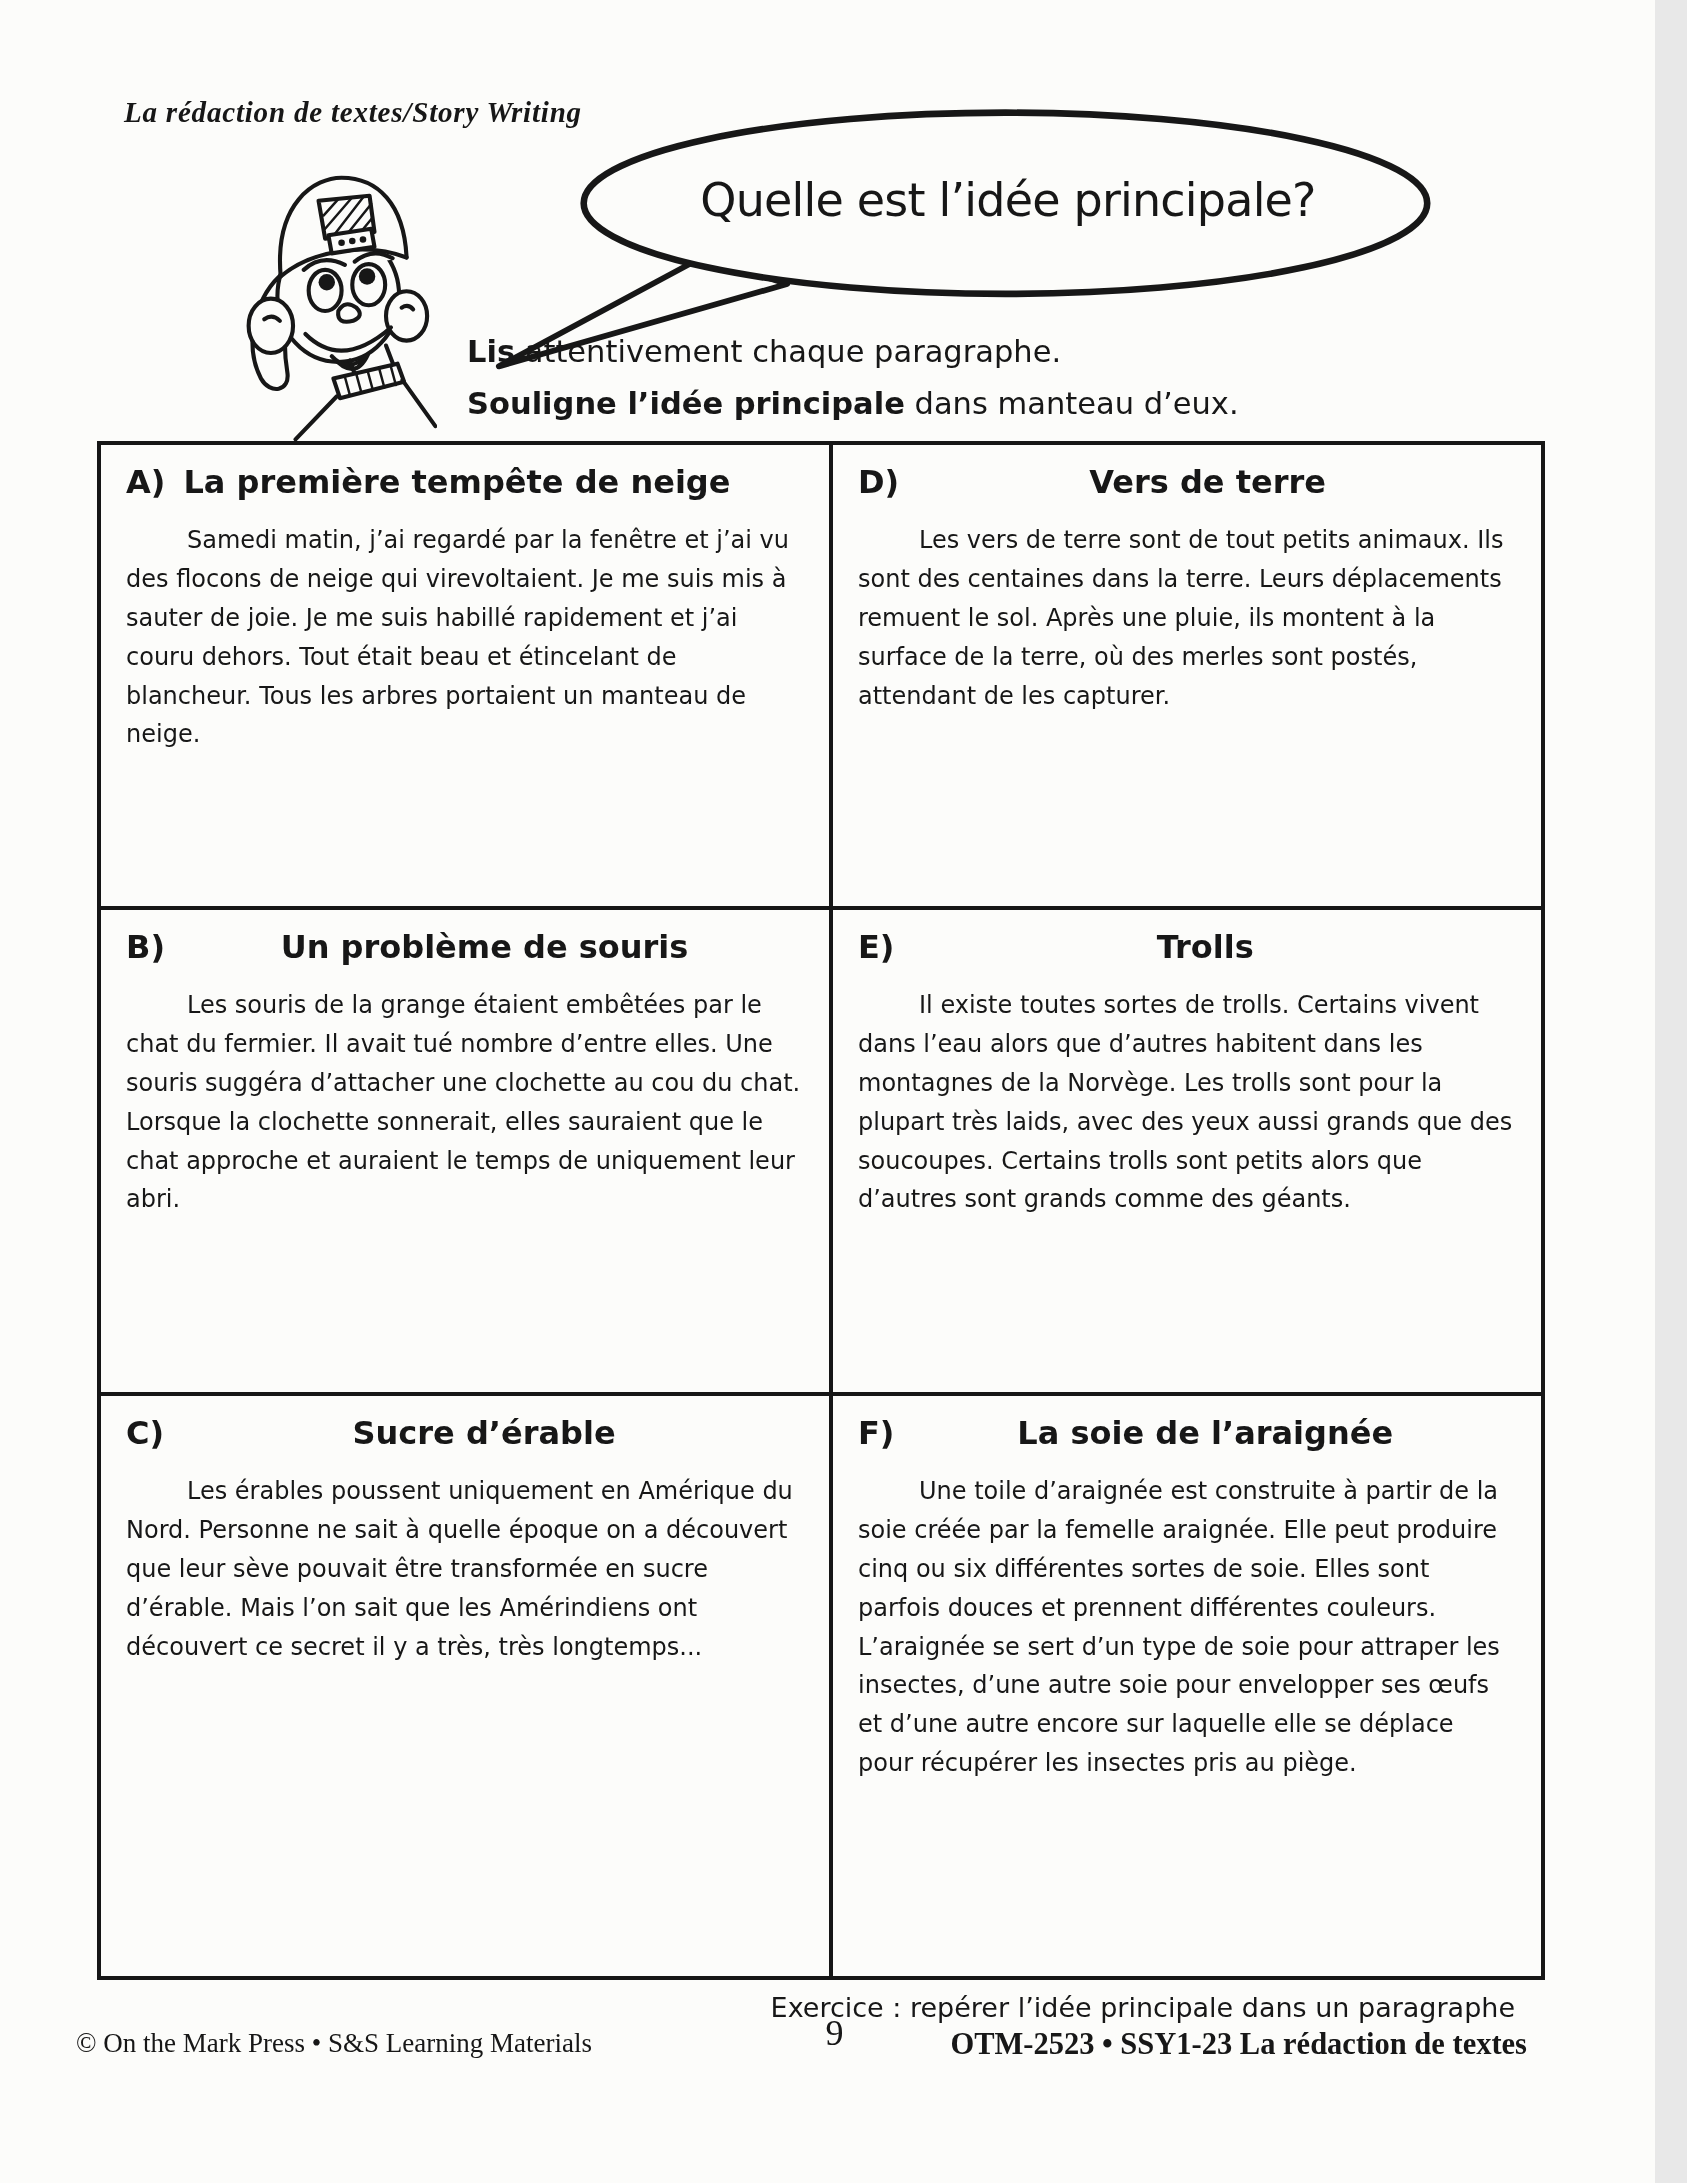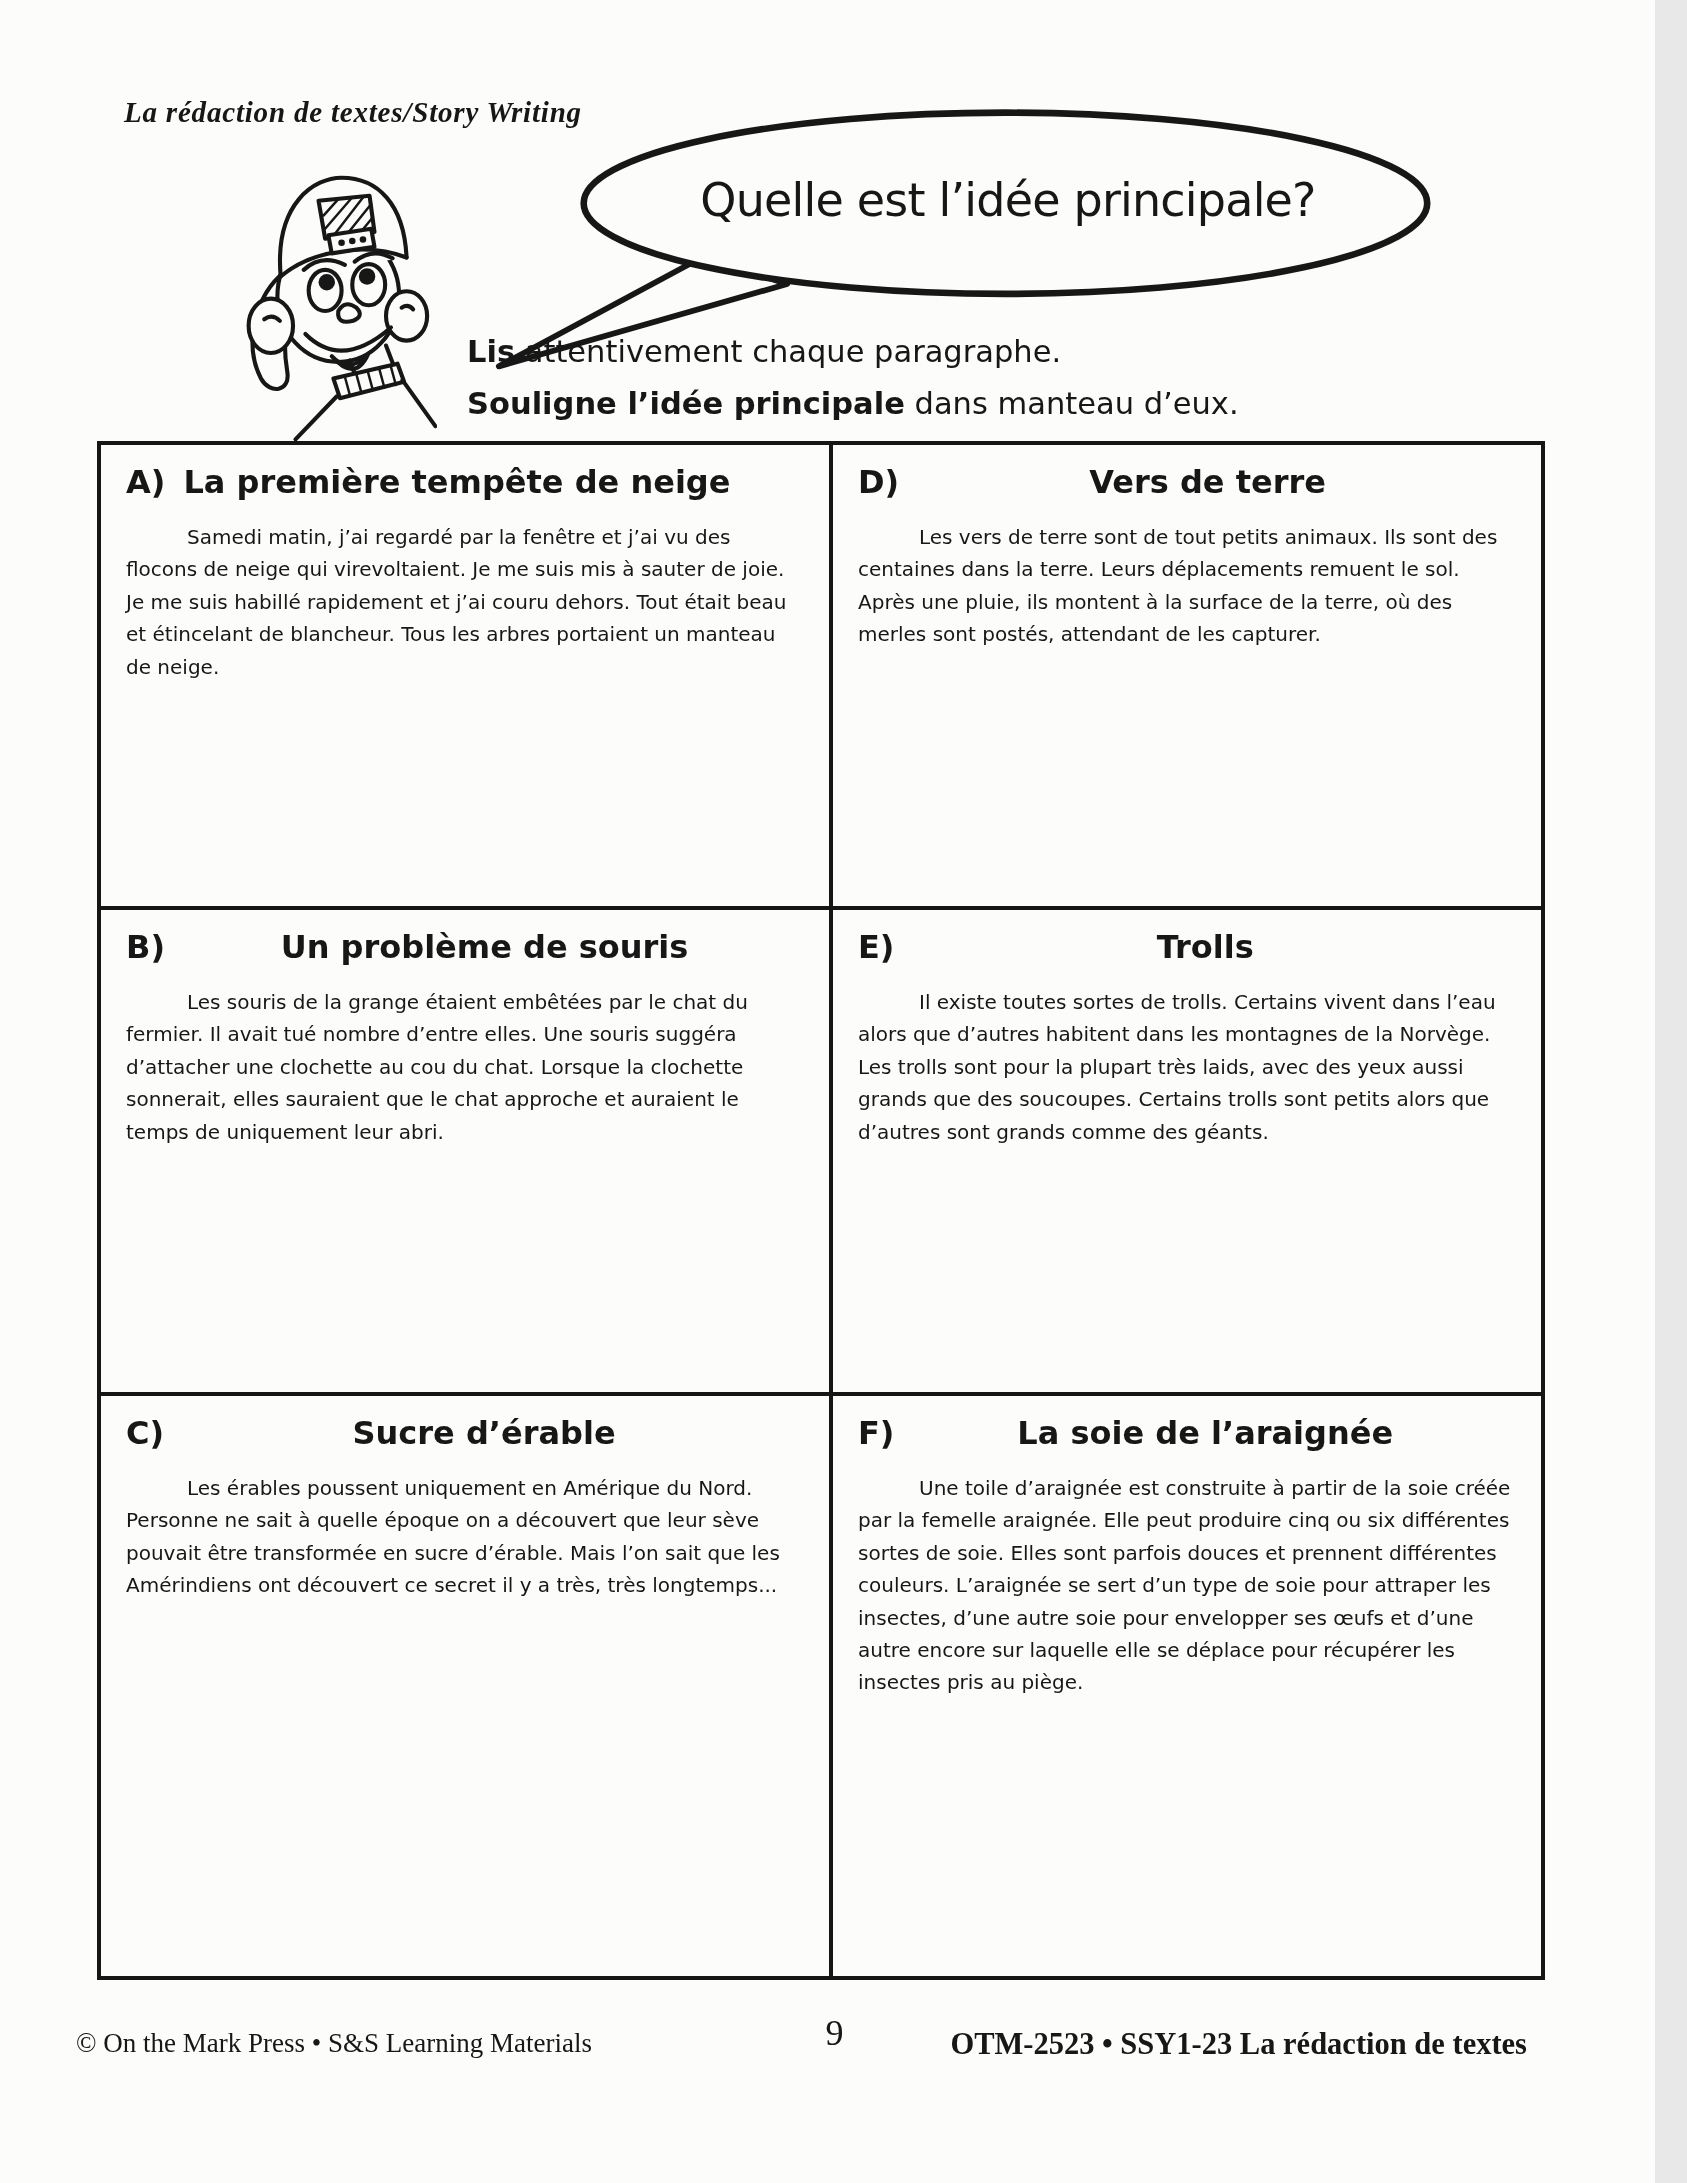--- a/index.html
+++ b/index.html
@@ -30,21 +30,21 @@
     display:grid;grid-template-columns:732px 1fr;grid-template-rows:465px 486px 1fr;
   }
   .cell{box-sizing:border-box;padding:11.5px 25px 0 25px;overflow:hidden;}
   .cell.b-right{border-right:4.1px solid #161616;}
   .cell.b-bottom{border-bottom:4.1px solid #161616;}
   .sec-head{display:flex;align-items:baseline;font-weight:bold;font-size:32px;margin-top:6.6px;}
   .sec-label{flex:0 0 auto;}
   .sec-title{flex:1;text-align:center;}
   .cell-a .sec-title{text-align:left;margin-left:18px;}
   .sec-body{
-    margin:20px 0 0 0;font-size:20px;line-height:1.62;text-indent:61px;
+    margin:20px 0 0 0;font-size:24px;line-height:1.62;text-indent:61px;
   }
   
   .footer-copyright{
     position:absolute;left:76px;top:2020px;
     font-family:"Liberation Serif",serif;font-weight:normal;font-size:27px;white-space:nowrap;margin-top:8px;
   }
   .footer-page{
     position:absolute;left:789px;top:2012px;width:91px;text-align:center;
     font-family:"Liberation Serif",serif;font-size:36px;
   }
@@ -167,16 +167,17 @@
         <span class="sec-label">F)</span>
         <span class="sec-title">La soie de l’araignée</span>
       </div>
       <p class="sec-body">Une toile d’araignée est construite à partir de la soie créée par la femelle araignée. Elle peut produire cinq ou six différentes sortes de soie. Elles sont parfois douces et prennent différentes couleurs. L’araignée se sert d’un type de soie pour attraper les insectes, d’une autre soie pour envelopper ses œufs et d’une autre encore sur laquelle elle se déplace pour récupérer les insectes pris au piège.</p>
     </div>
 
   </div>
 
   <div class="footer-copyright">© On the Mark Press • S&amp;S Learning Materials</div>
   <div class="footer-page">9</div>
+  <div class="footer-exercise">Exercice : repérer l’idée principale dans un paragraphe</div>
   <div class="footer-code">OTM-2523 • SSY1-23 La rédaction de textes</div>
 
 </div>
 
 
 </body></html>

